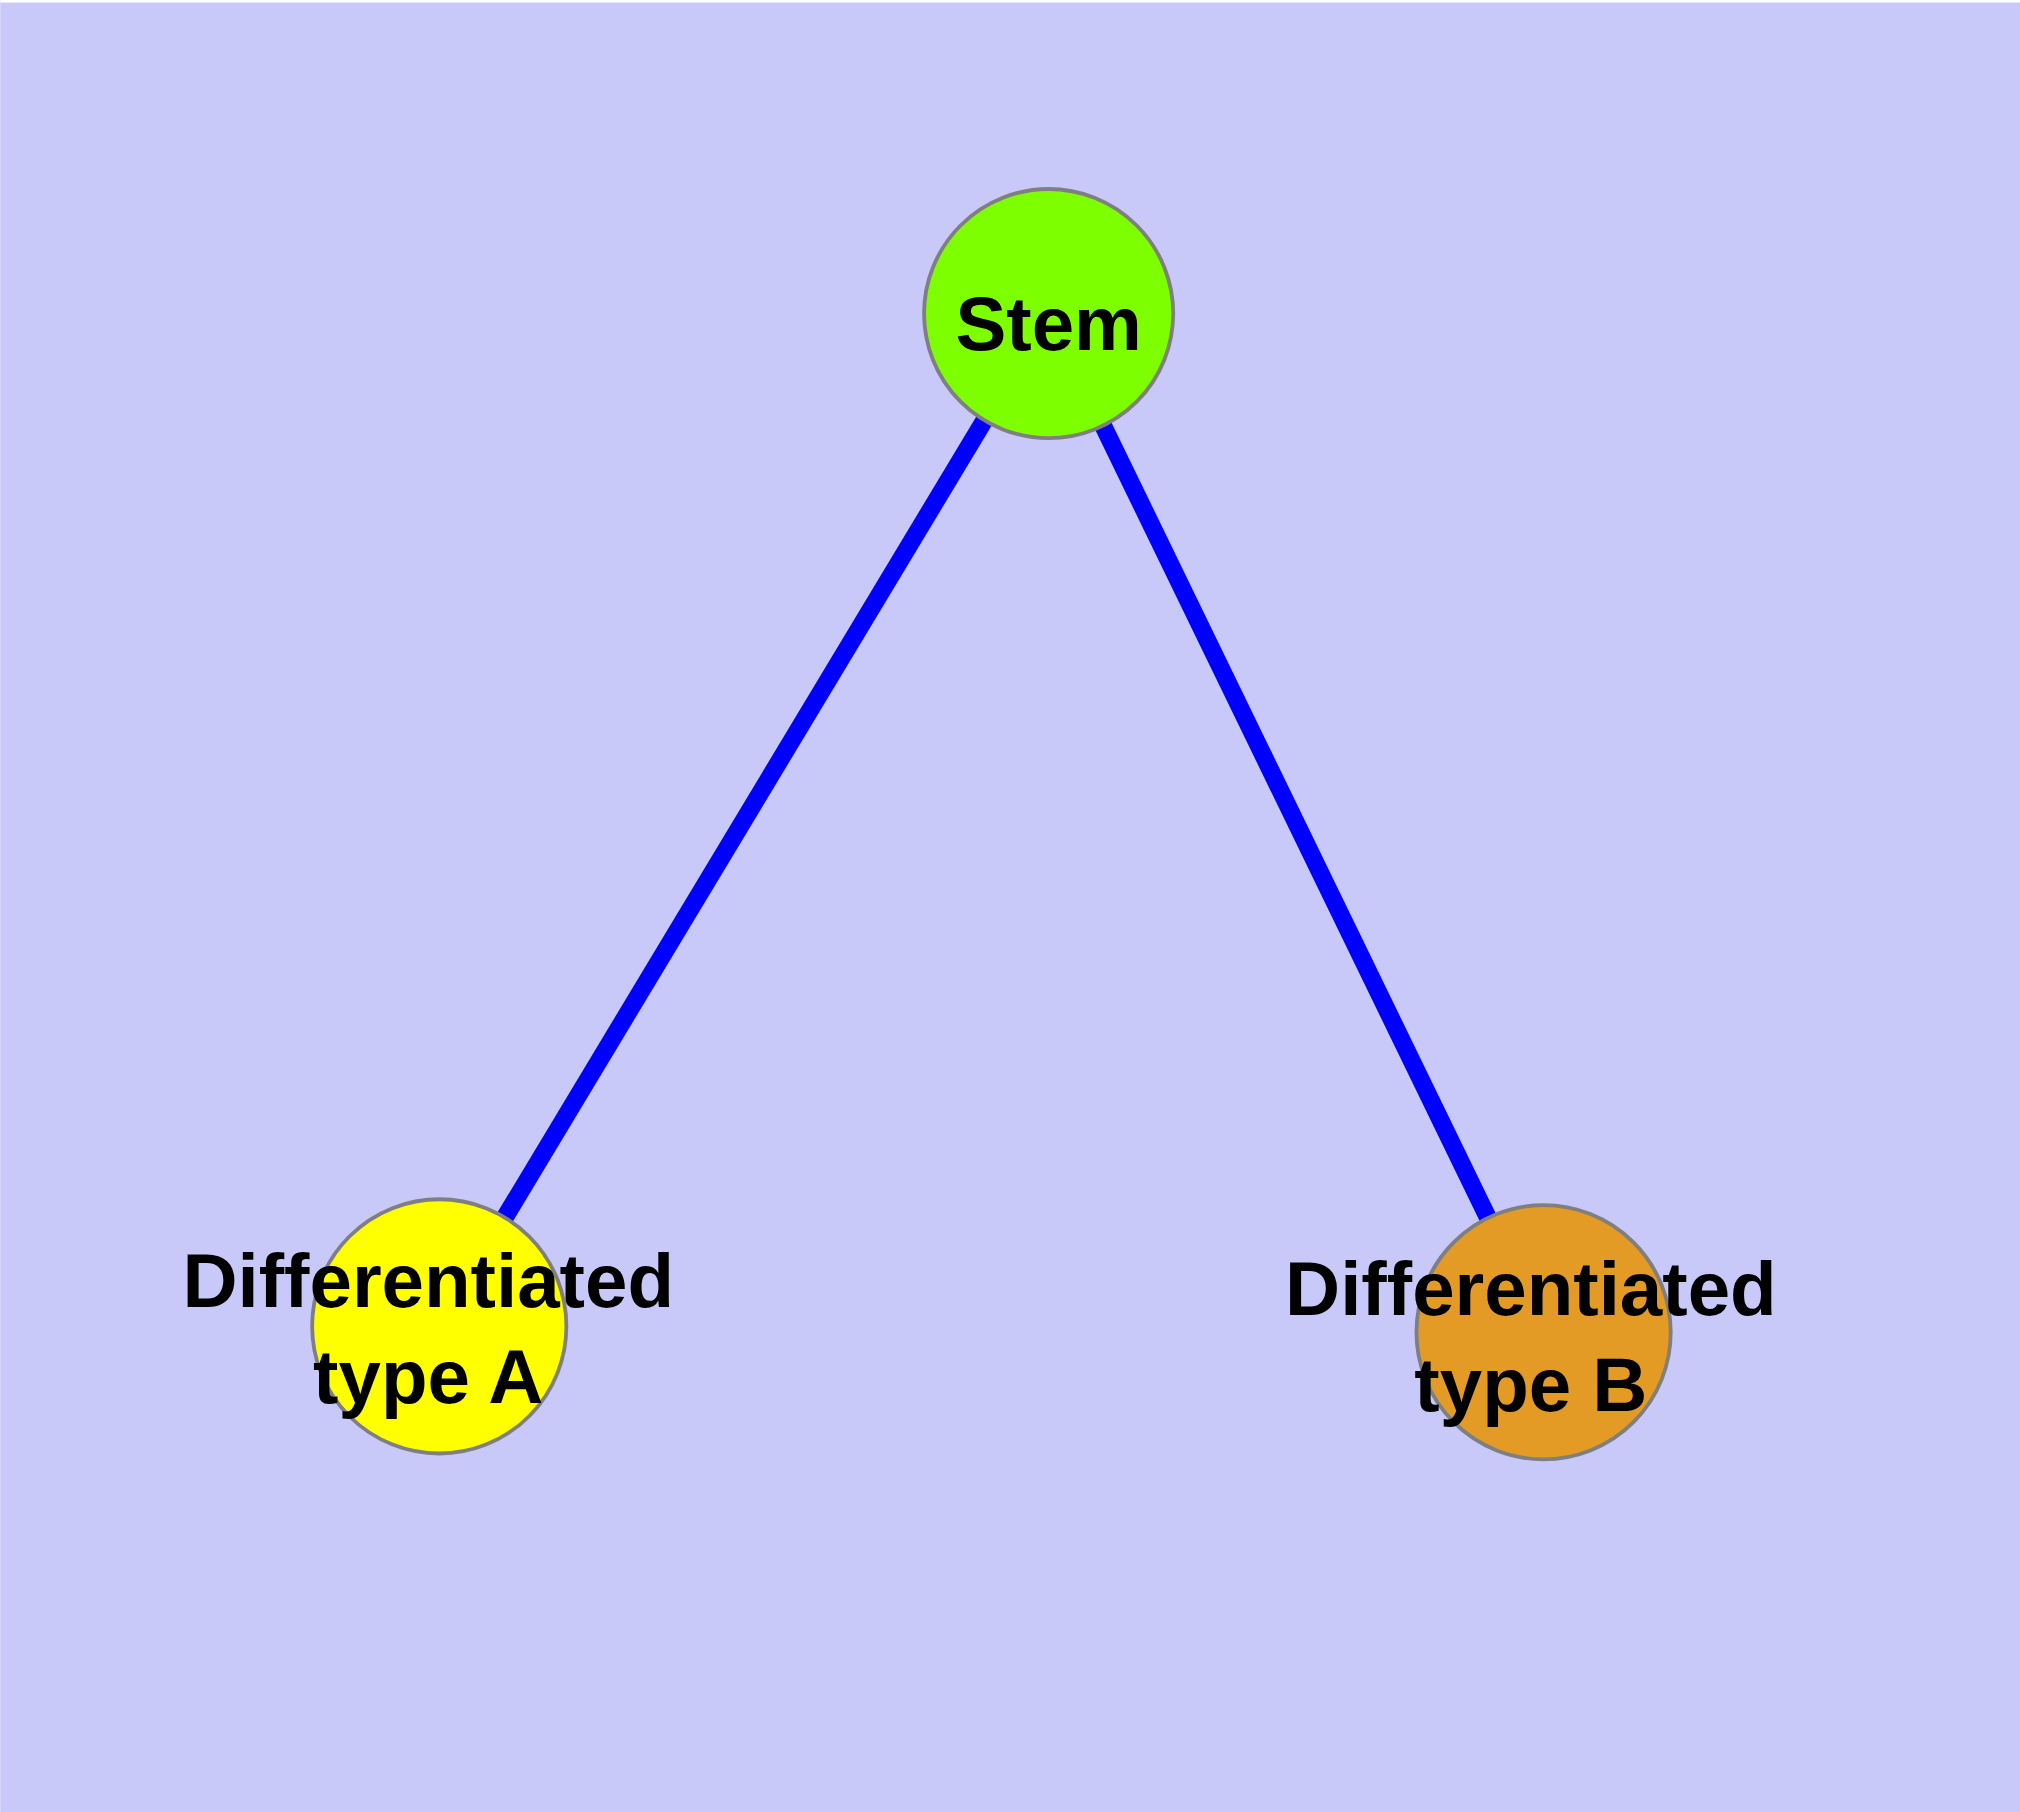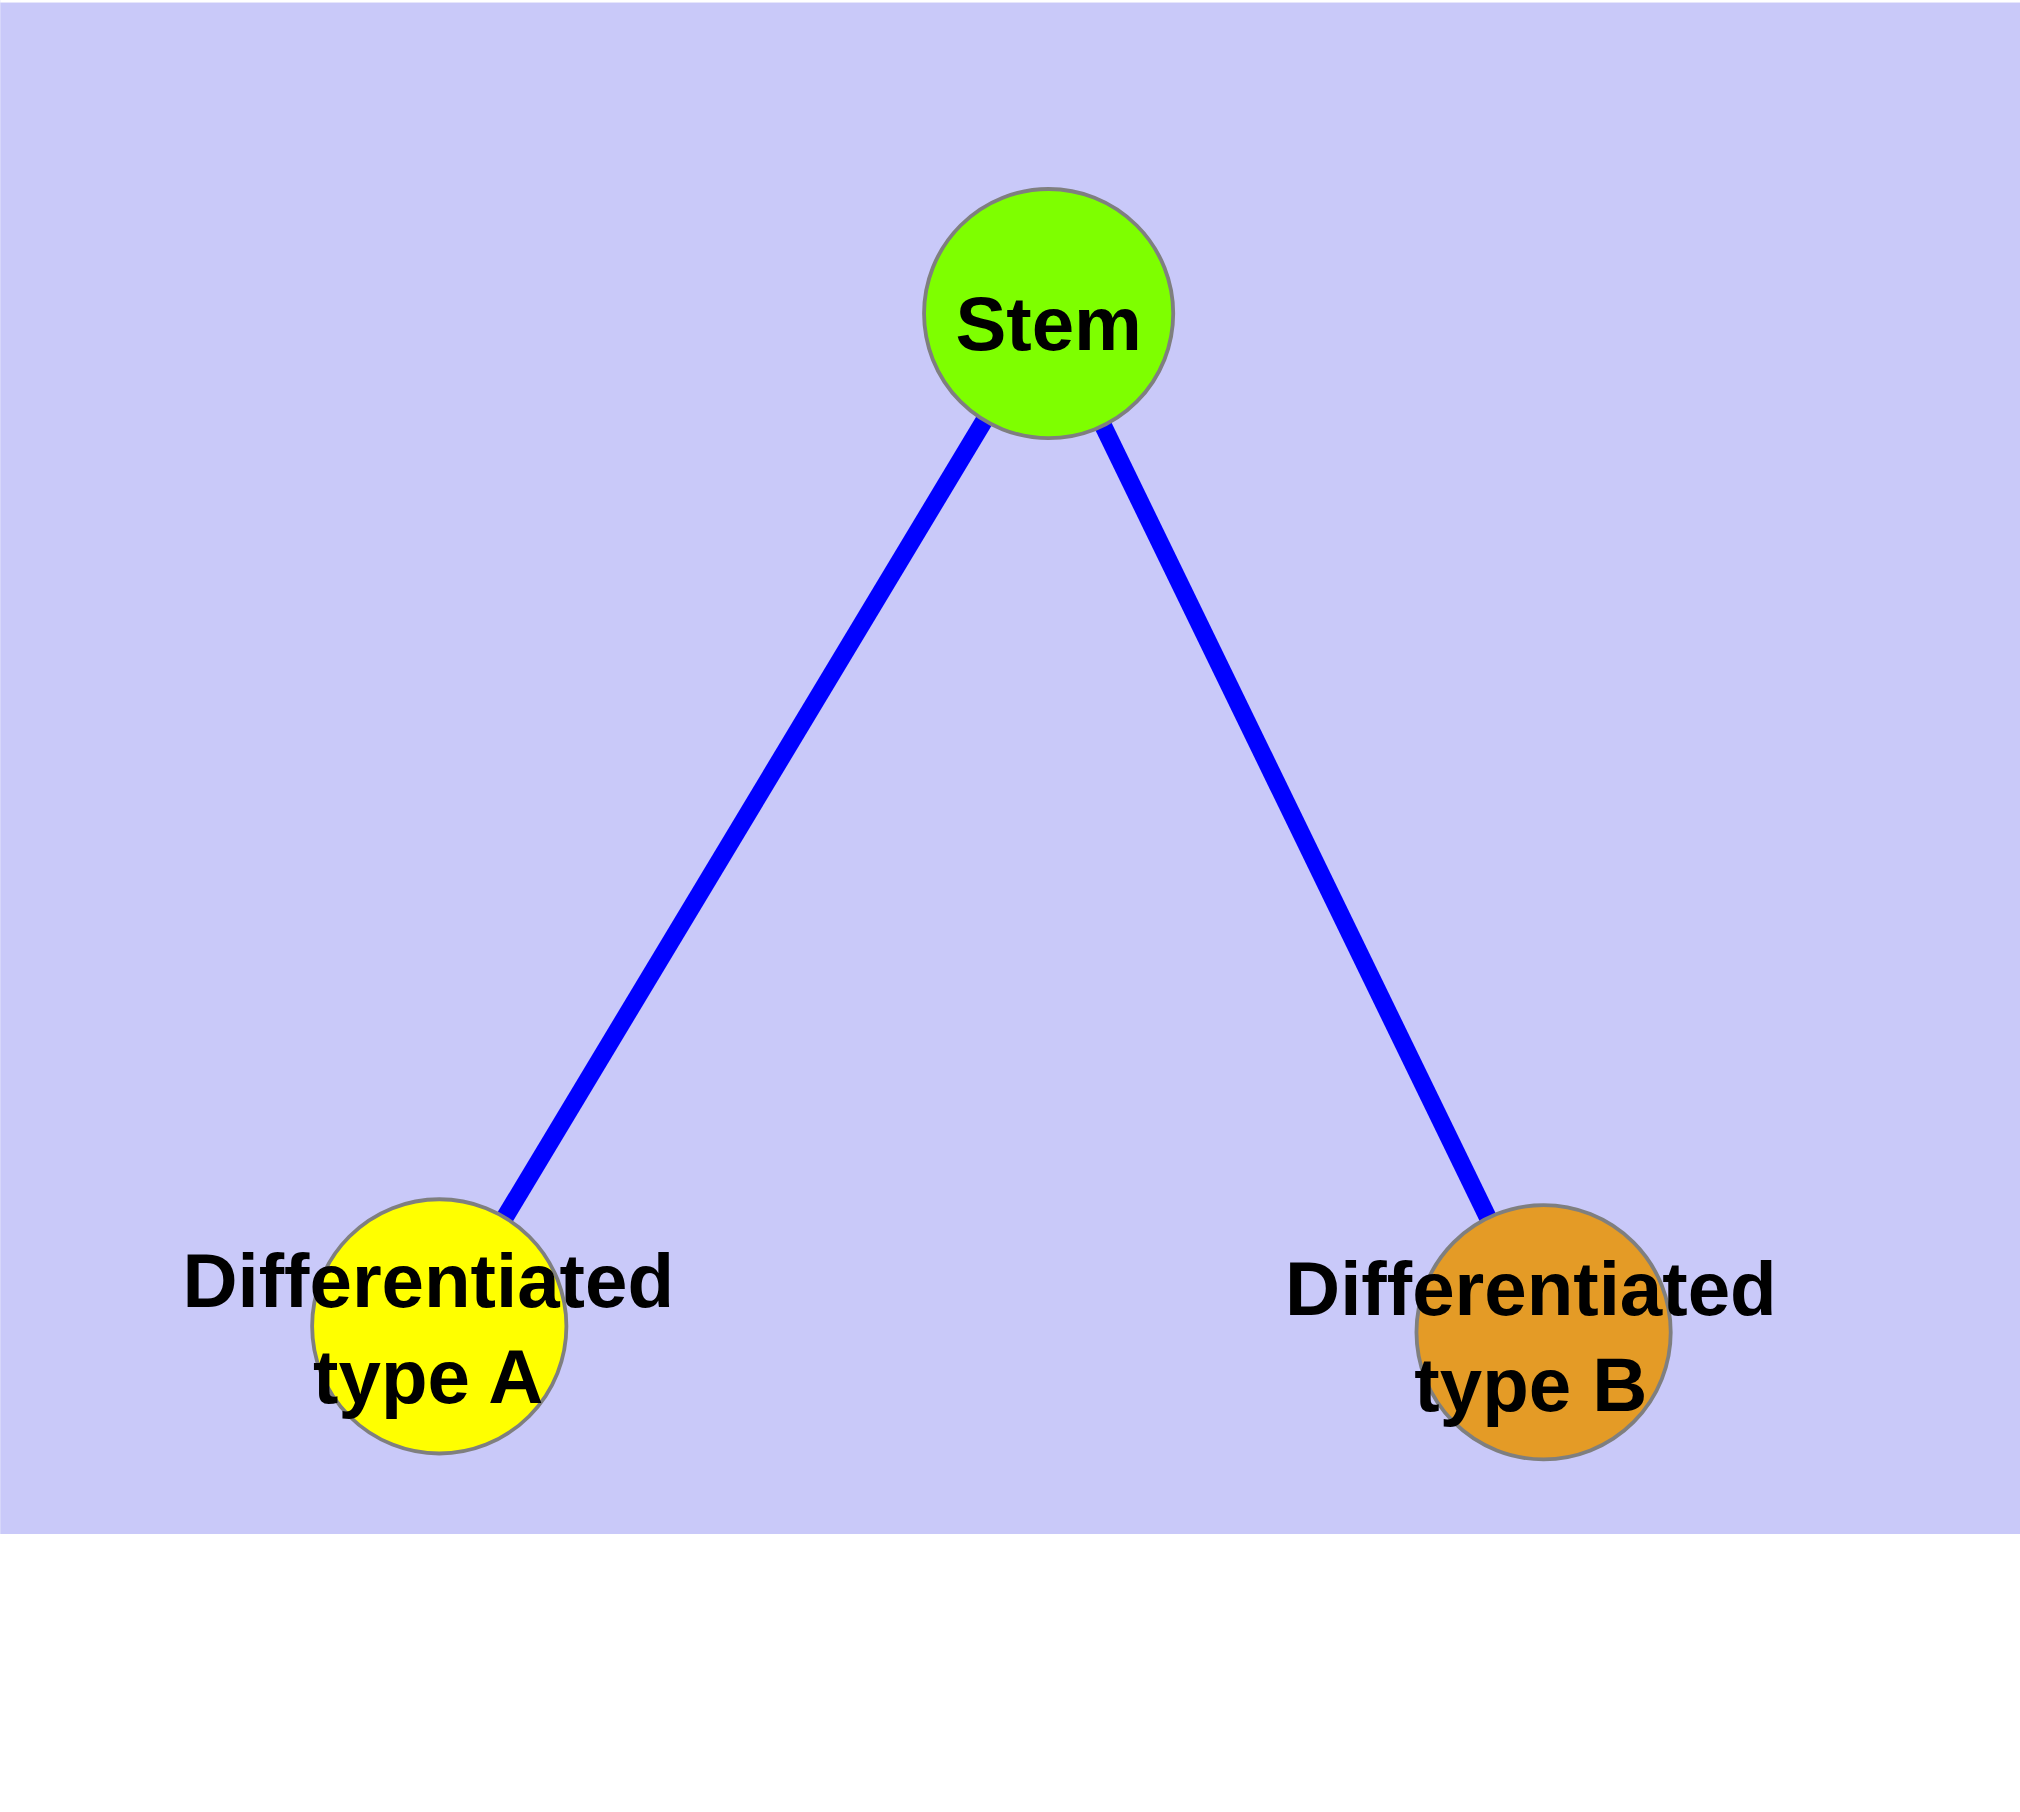--- a/index.html
+++ b/index.html
@@ -2,21 +2,21 @@
 <html style="font-size:13.6px"><head>
 <meta charset="utf-8">
 <style>
   html, body {
     margin: 0;
     padding: 0;
     background: #ffffff;
   }
   .figure-wrap {
     width: 2021px;
-    height: 1534px;
+    height: 1812px;
     position: relative;
   }
   svg {
     display: block;
     width: 2021px;
     height: 1812px;
   }
   text.node-label {
     font-family: "Liberation Sans", sans-serif;
     font-weight: bold;

